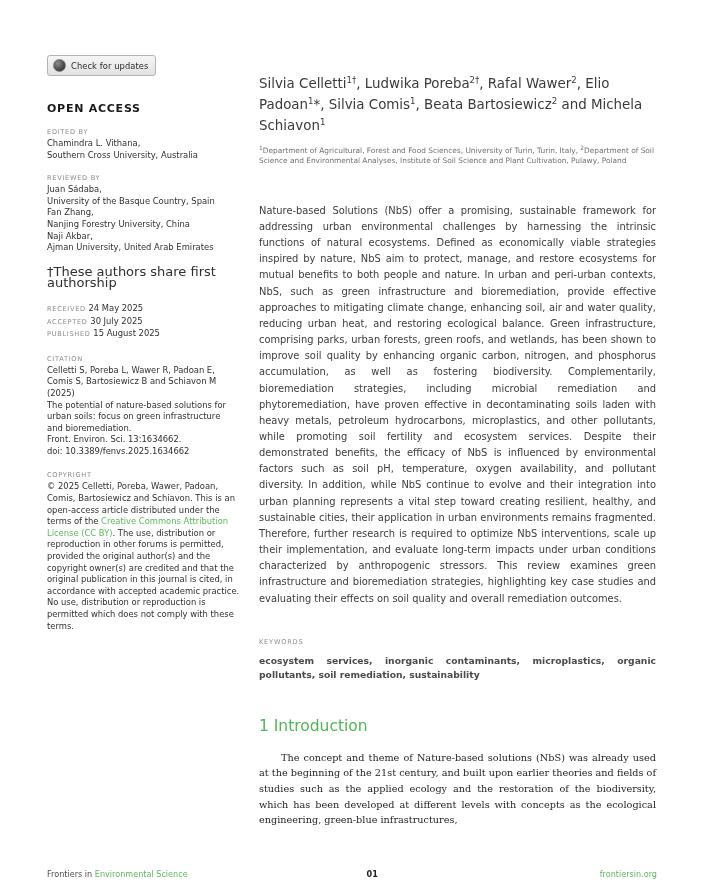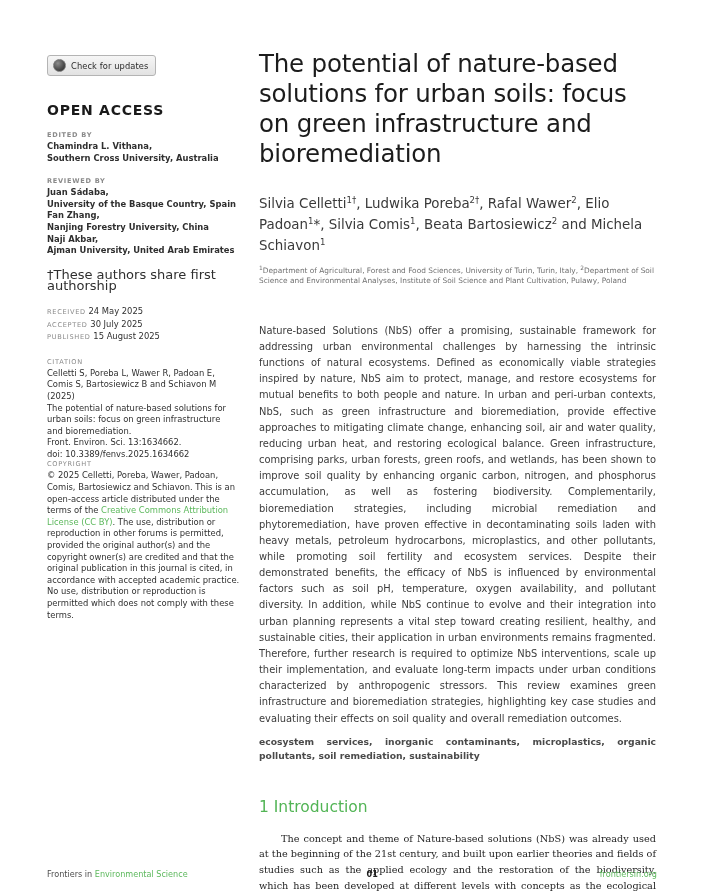--- a/index.html
+++ b/index.html
@@ -52,27 +52,27 @@
   }
   .update-badge .lbl {
     font-size: 8.3px;
     color: #2b2b2b;
     letter-spacing: 0.1px;
     white-space: nowrap;
   }
 
   .open-access {
     margin-top: 26px;
-    font-size: 14px;
+    font-size: 11px;
     font-weight: bold;
     letter-spacing: 0.75px;
     color: #1a1a1a;
   }
 
-  .meta-block { margin-top: 13px; font-weight: bold; }
+  .meta-block { margin-top: 13px; }
   .meta-label {
     font-size: 6.6px;
     letter-spacing: 0.72px;
     color: #8a8a8a;
     text-transform: uppercase;
     margin-bottom: 2px;
   }
   .meta-line {
     font-size: 8.4px;
     line-height: 11.6px;
@@ -104,21 +104,21 @@
   }
 
   .footnote-share {
     margin-top: 12px;
     font-size: 13px;
     line-height: 11.6px;
     color: #2f2f2f;
   }
 
   .citation-block { margin-top: 14px; }
-  .copyright-block { }
+  .copyright-block { margin-top: 14px; }
 
   .lnk { color: #5cb85c; }
   sup { font-size: 0.68em; vertical-align: super; line-height: 0; }
 
   
   .main {
     position: absolute;
     left: 259px;
     top: 42px;
     width: 397px;
@@ -266,28 +266,28 @@
       <div class="meta-line">doi: 10.3389/fenvs.2025.1634662</div>
     </div>
 
     <div class="copyright-block">
       <div class="meta-label">COPYRIGHT</div>
       <div class="meta-line"><span>© 2025 Celletti, Poreba, Wawer, Padoan, Comis, Bartosiewicz and Schiavon. This is an open-access article distributed under the terms of the </span><span class="lnk">Creative Commons Attribution License (CC BY)</span><span>. The use, distribution or reproduction in other forums is permitted, provided the original author(s) and the copyright owner(s) are credited and that the original publication in this journal is cited, in accordance with accepted academic practice. No use, distribution or reproduction is permitted which does not comply with these terms.</span></div>
     </div>
   </div>
 
   <div class="main">
-    <h1 class="title">The potential of nature-based solutions for urban soils: focus on green infrastructure and bioremediation</h1>
 
     <div class="authors">Silvia Celletti<sup>1†</sup>, Ludwika Poreba<sup>2†</sup>, Rafal Wawer<sup>2</sup>, Elio Padoan<sup>1</sup>*, Silvia Comis<sup>1</sup>, Beata Bartosiewicz<sup>2</sup> and Michela Schiavon<sup>1</sup></div>
 
     <div class="affiliations"><sup>1</sup>Department of Agricultural, Forest and Food Sciences, University of Turin, Turin, Italy, <sup>2</sup>Department of Soil Science and Environmental Analyses, Institute of Soil Science and Plant Cultivation, Pulawy, Poland</div>
 
     <div class="abstract">Nature-based Solutions (NbS) offer a promising, sustainable framework for addressing urban environmental challenges by harnessing the intrinsic functions of natural ecosystems. Defined as economically viable strategies inspired by nature, NbS aim to protect, manage, and restore ecosystems for mutual benefits to both people and nature. In urban and peri-urban contexts, NbS, such as green infrastructure and bioremediation, provide effective approaches to mitigating climate change, enhancing soil, air and water quality, reducing urban heat, and restoring ecological balance. Green infrastructure, comprising parks, urban forests, green roofs, and wetlands, has been shown to improve soil quality by enhancing organic carbon, nitrogen, and phosphorus accumulation, as well as fostering biodiversity. Complementarily, bioremediation strategies, including microbial remediation and phytoremediation, have proven effective in decontaminating soils laden with heavy metals, petroleum hydrocarbons, microplastics, and other pollutants, while promoting soil fertility and ecosystem services. Despite their demonstrated benefits, the efficacy of NbS is influenced by environmental factors such as soil pH, temperature, oxygen availability, and pollutant diversity. In addition, while NbS continue to evolve and their integration into urban planning represents a vital step toward creating resilient, healthy, and sustainable cities, their application in urban environments remains fragmented. Therefore, further research is required to optimize NbS interventions, scale up their implementation, and evaluate long-term impacts under urban conditions characterized by anthropogenic stressors. This review examines green infrastructure and bioremediation strategies, highlighting key case studies and evaluating their effects on soil quality and overall remediation outcomes.</div>
 
+    <div class="kw-label">KEYWORDS</div>
     <div class="keywords">ecosystem services, inorganic contaminants, microplastics, organic pollutants, soil remediation, sustainability</div>
 
     <div class="sec-head">1 Introduction</div>
 
     <div class="body-text">The concept and theme of Nature-based solutions (NbS) was already used at the beginning of the 21st century, and built upon earlier theories and fields of studies such as the applied ecology and the restoration of the biodiversity, which has been developed at different levels with concepts as the ecological engineering, green-blue infrastructures,</div>
   </div>
 
   <div class="footer">
     <div class="f-left"><span>Frontiers in </span><span class="lnk">Environmental Science</span></div>
     <div class="f-mid">01</div>

